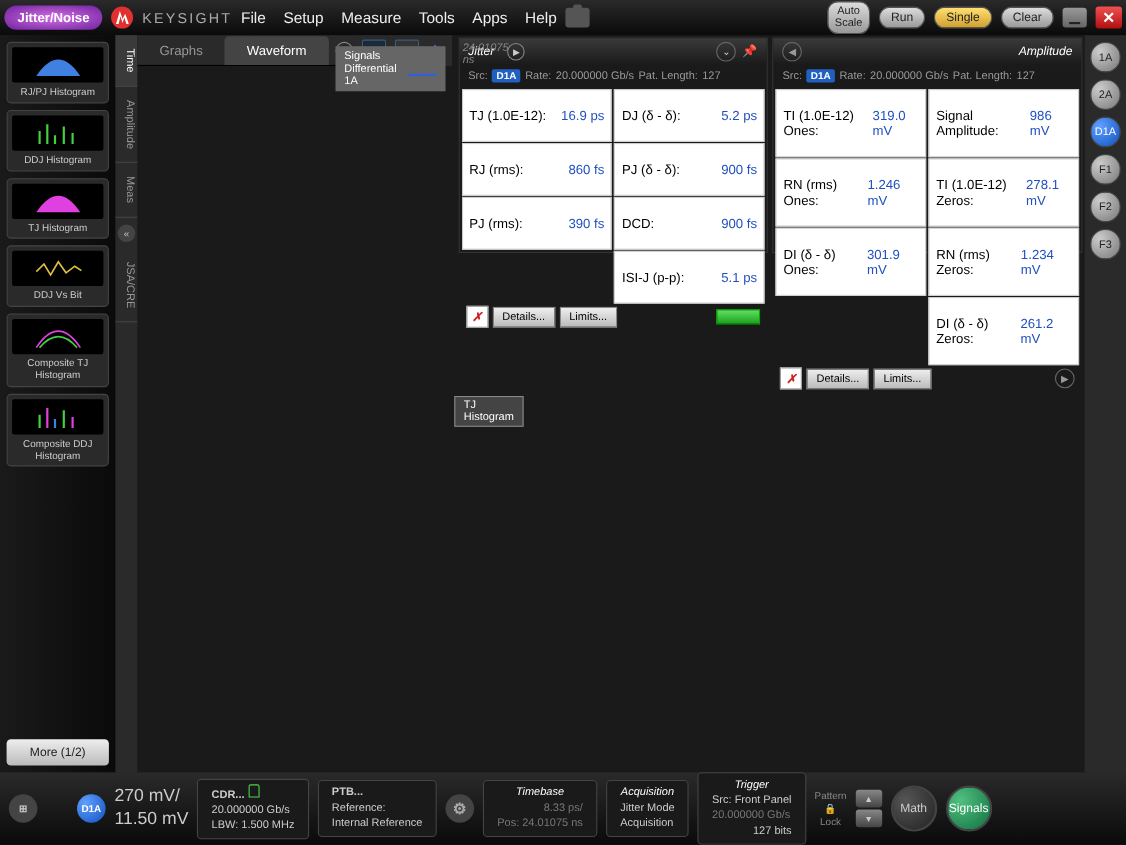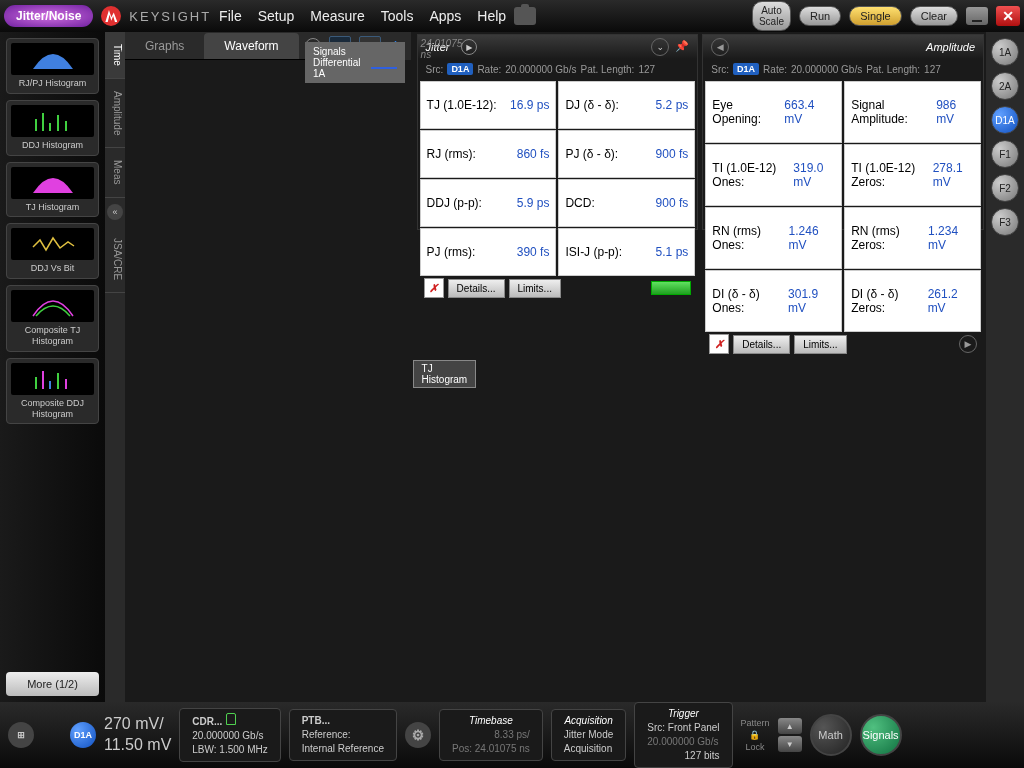--- a/index.html
+++ b/index.html
@@ -255,24 +255,20 @@
           <div class="data-col" id="jcol1">
               <div class="data-cell">
                 <span>TJ (1.0E-12):</span>
                 <span class="val">16.9 ps</span>
               </div>
               <div class="data-cell">
                 <span>RJ (rms):</span>
                 <span class="val">860 fs</span>
               </div>
               <div class="data-cell">
-                <span>DDJ (p-p):</span>
-                <span class="val">5.9 ps</span>
-              </div>
-              <div class="data-cell">
                 <span>PJ (rms):</span>
                 <span class="val">390 fs</span>
               </div>
             </div>
           <div class="data-col" id="jcol2">
               <div class="data-cell">
                 <span>DJ (δ - δ):</span>
                 <span class="val">5.2 ps</span>
               </div>
               <div class="data-cell">
@@ -307,24 +303,20 @@
           <span>Src:</span>
             <span class="src-badge">D1A</span>
           <span>Rate:</span>
             <span class="dim">20.000000 Gb/s</span>
           <span>Pat. Length:</span>
             <span class="dim">127</span>
         </div>
         <div class="data-grid">
           <div class="data-col" id="acol1">
               <div class="data-cell">
-                <span>Eye Opening:</span>
-                <span class="val">663.4 mV</span>
-              </div>
-              <div class="data-cell">
                 <span>TI (1.0E-12) Ones:</span>
                 <span class="val">319.0 mV</span>
               </div>
               <div class="data-cell">
                 <span>RN (rms) Ones:</span>
                 <span class="val">1.246 mV</span>
               </div>
               <div class="data-cell">
                 <span>DI (δ - δ) Ones:</span>
                 <span class="val">301.9 mV</span>

